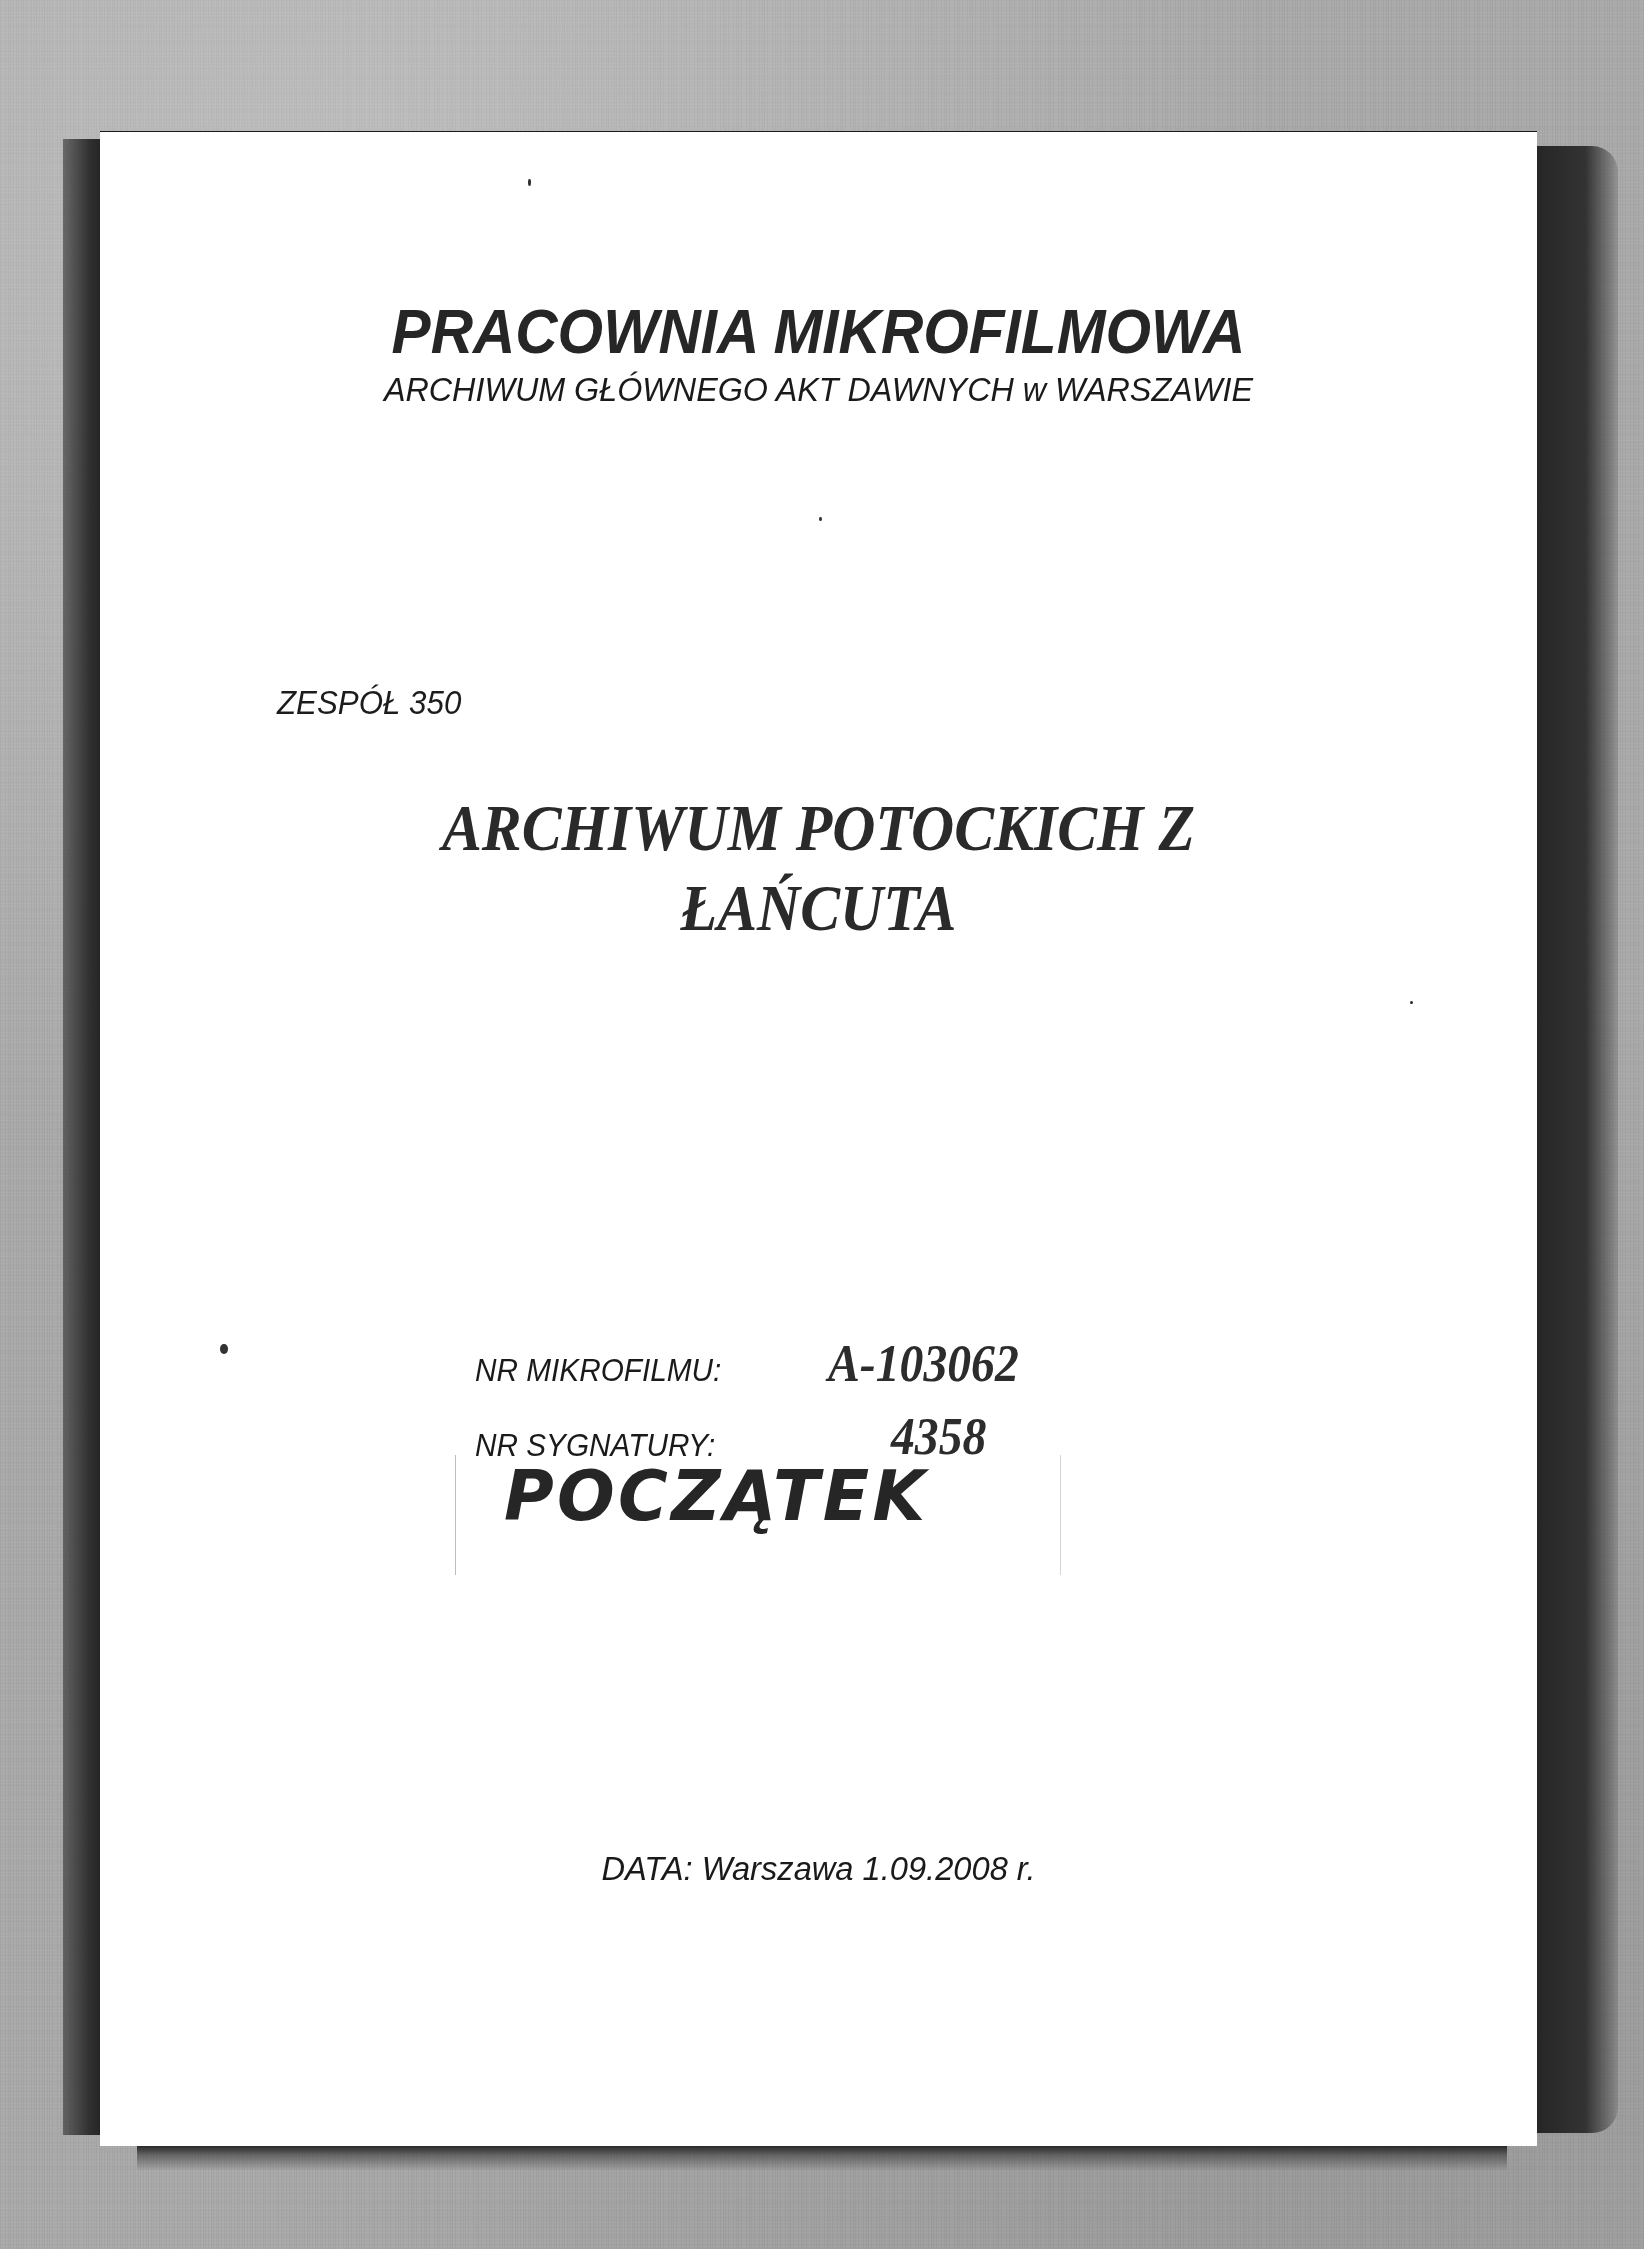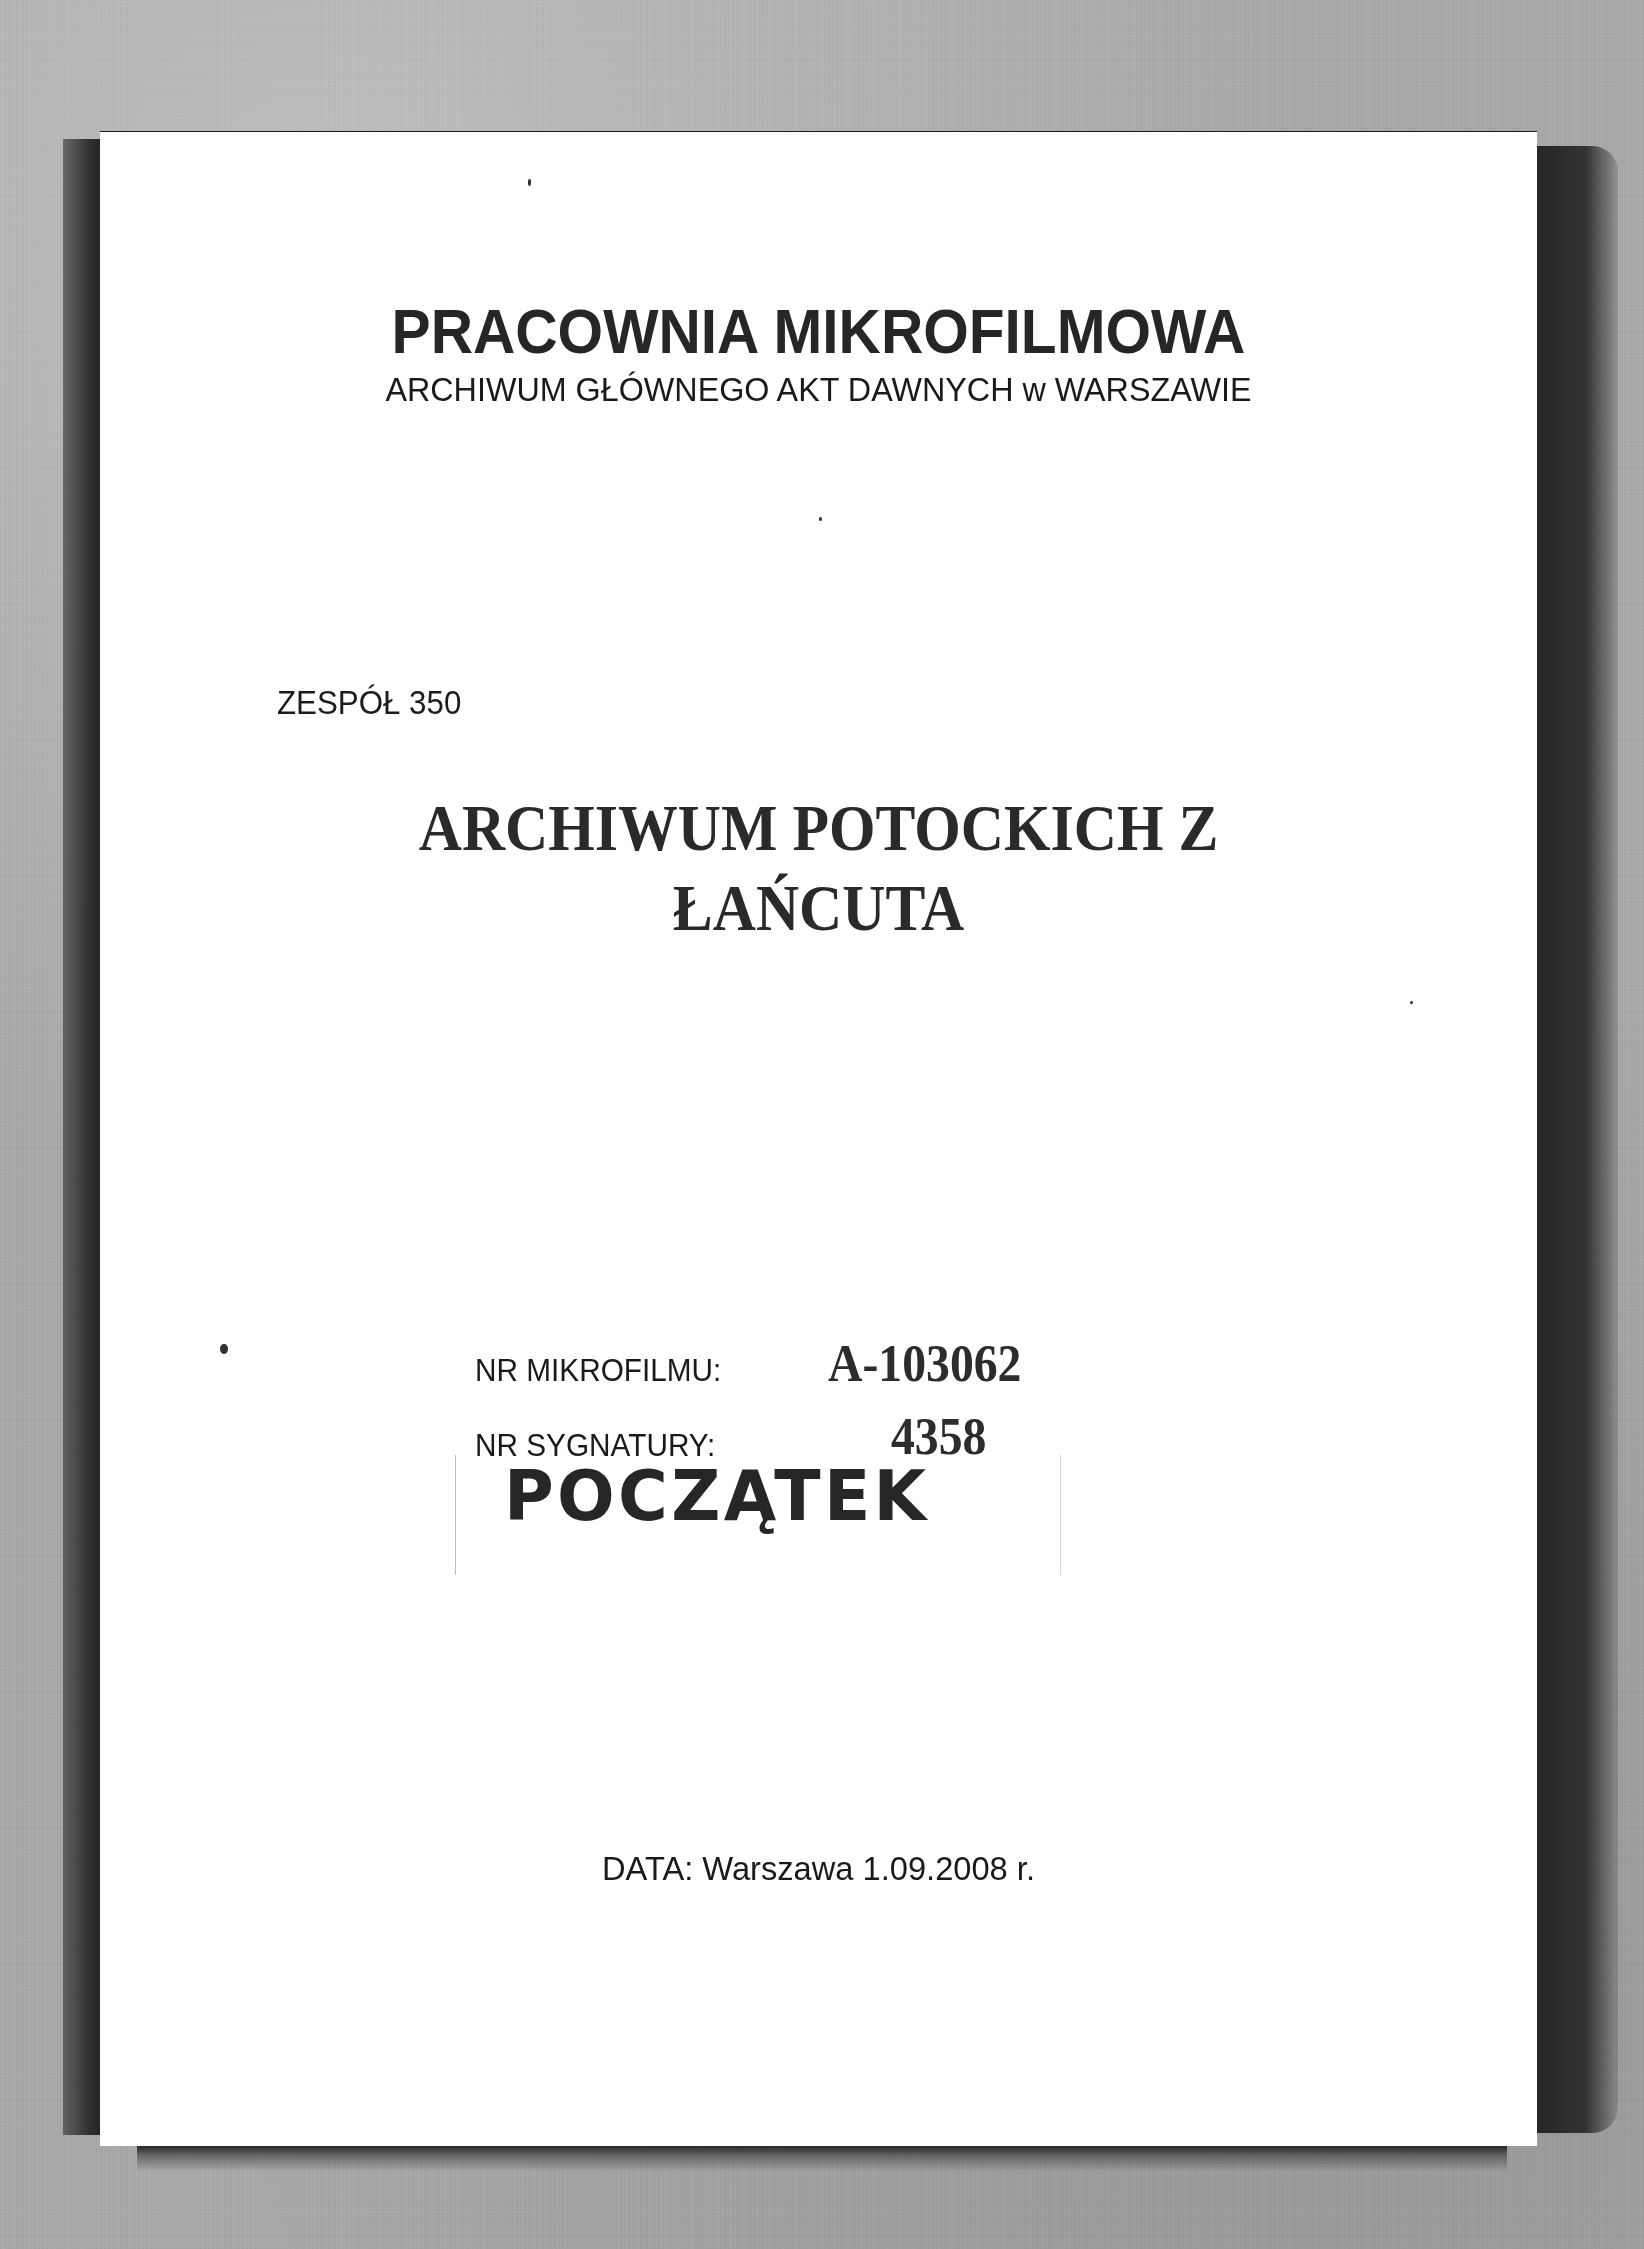--- a/index.html
+++ b/index.html
@@ -23,20 +23,21 @@
       border-radius: 0 26px 26px 0;
     }
     .shadow-bottom {
       position: absolute; left: 137px; top: 2145px; width: 1370px; height: 26px;
       background: linear-gradient(180deg, #222 0, rgba(60,60,60,0.6) 40%, rgba(120,120,120,0));
     }
     .page {
       position: absolute; left: 100px; top: 131px; width: 1437px; height: 2014px;
       background: #ffffff;
       border-top: 1.7px solid #1a1a1a;
+      font-style: italic;
     }
     .t { position: absolute; color: #1c1c1c; white-space: nowrap; }
     .h1 {
       left: 0; width: 100%; text-align: center; top: 163px;
       font-family: "Liberation Sans", sans-serif; font-weight: bold;
       font-size: 63px; letter-spacing: 0px; color: #262626;
       transform: scaleX(0.93);
     }
     .h2 {
       left: 0; width: 100%; text-align: center; top: 238px;

